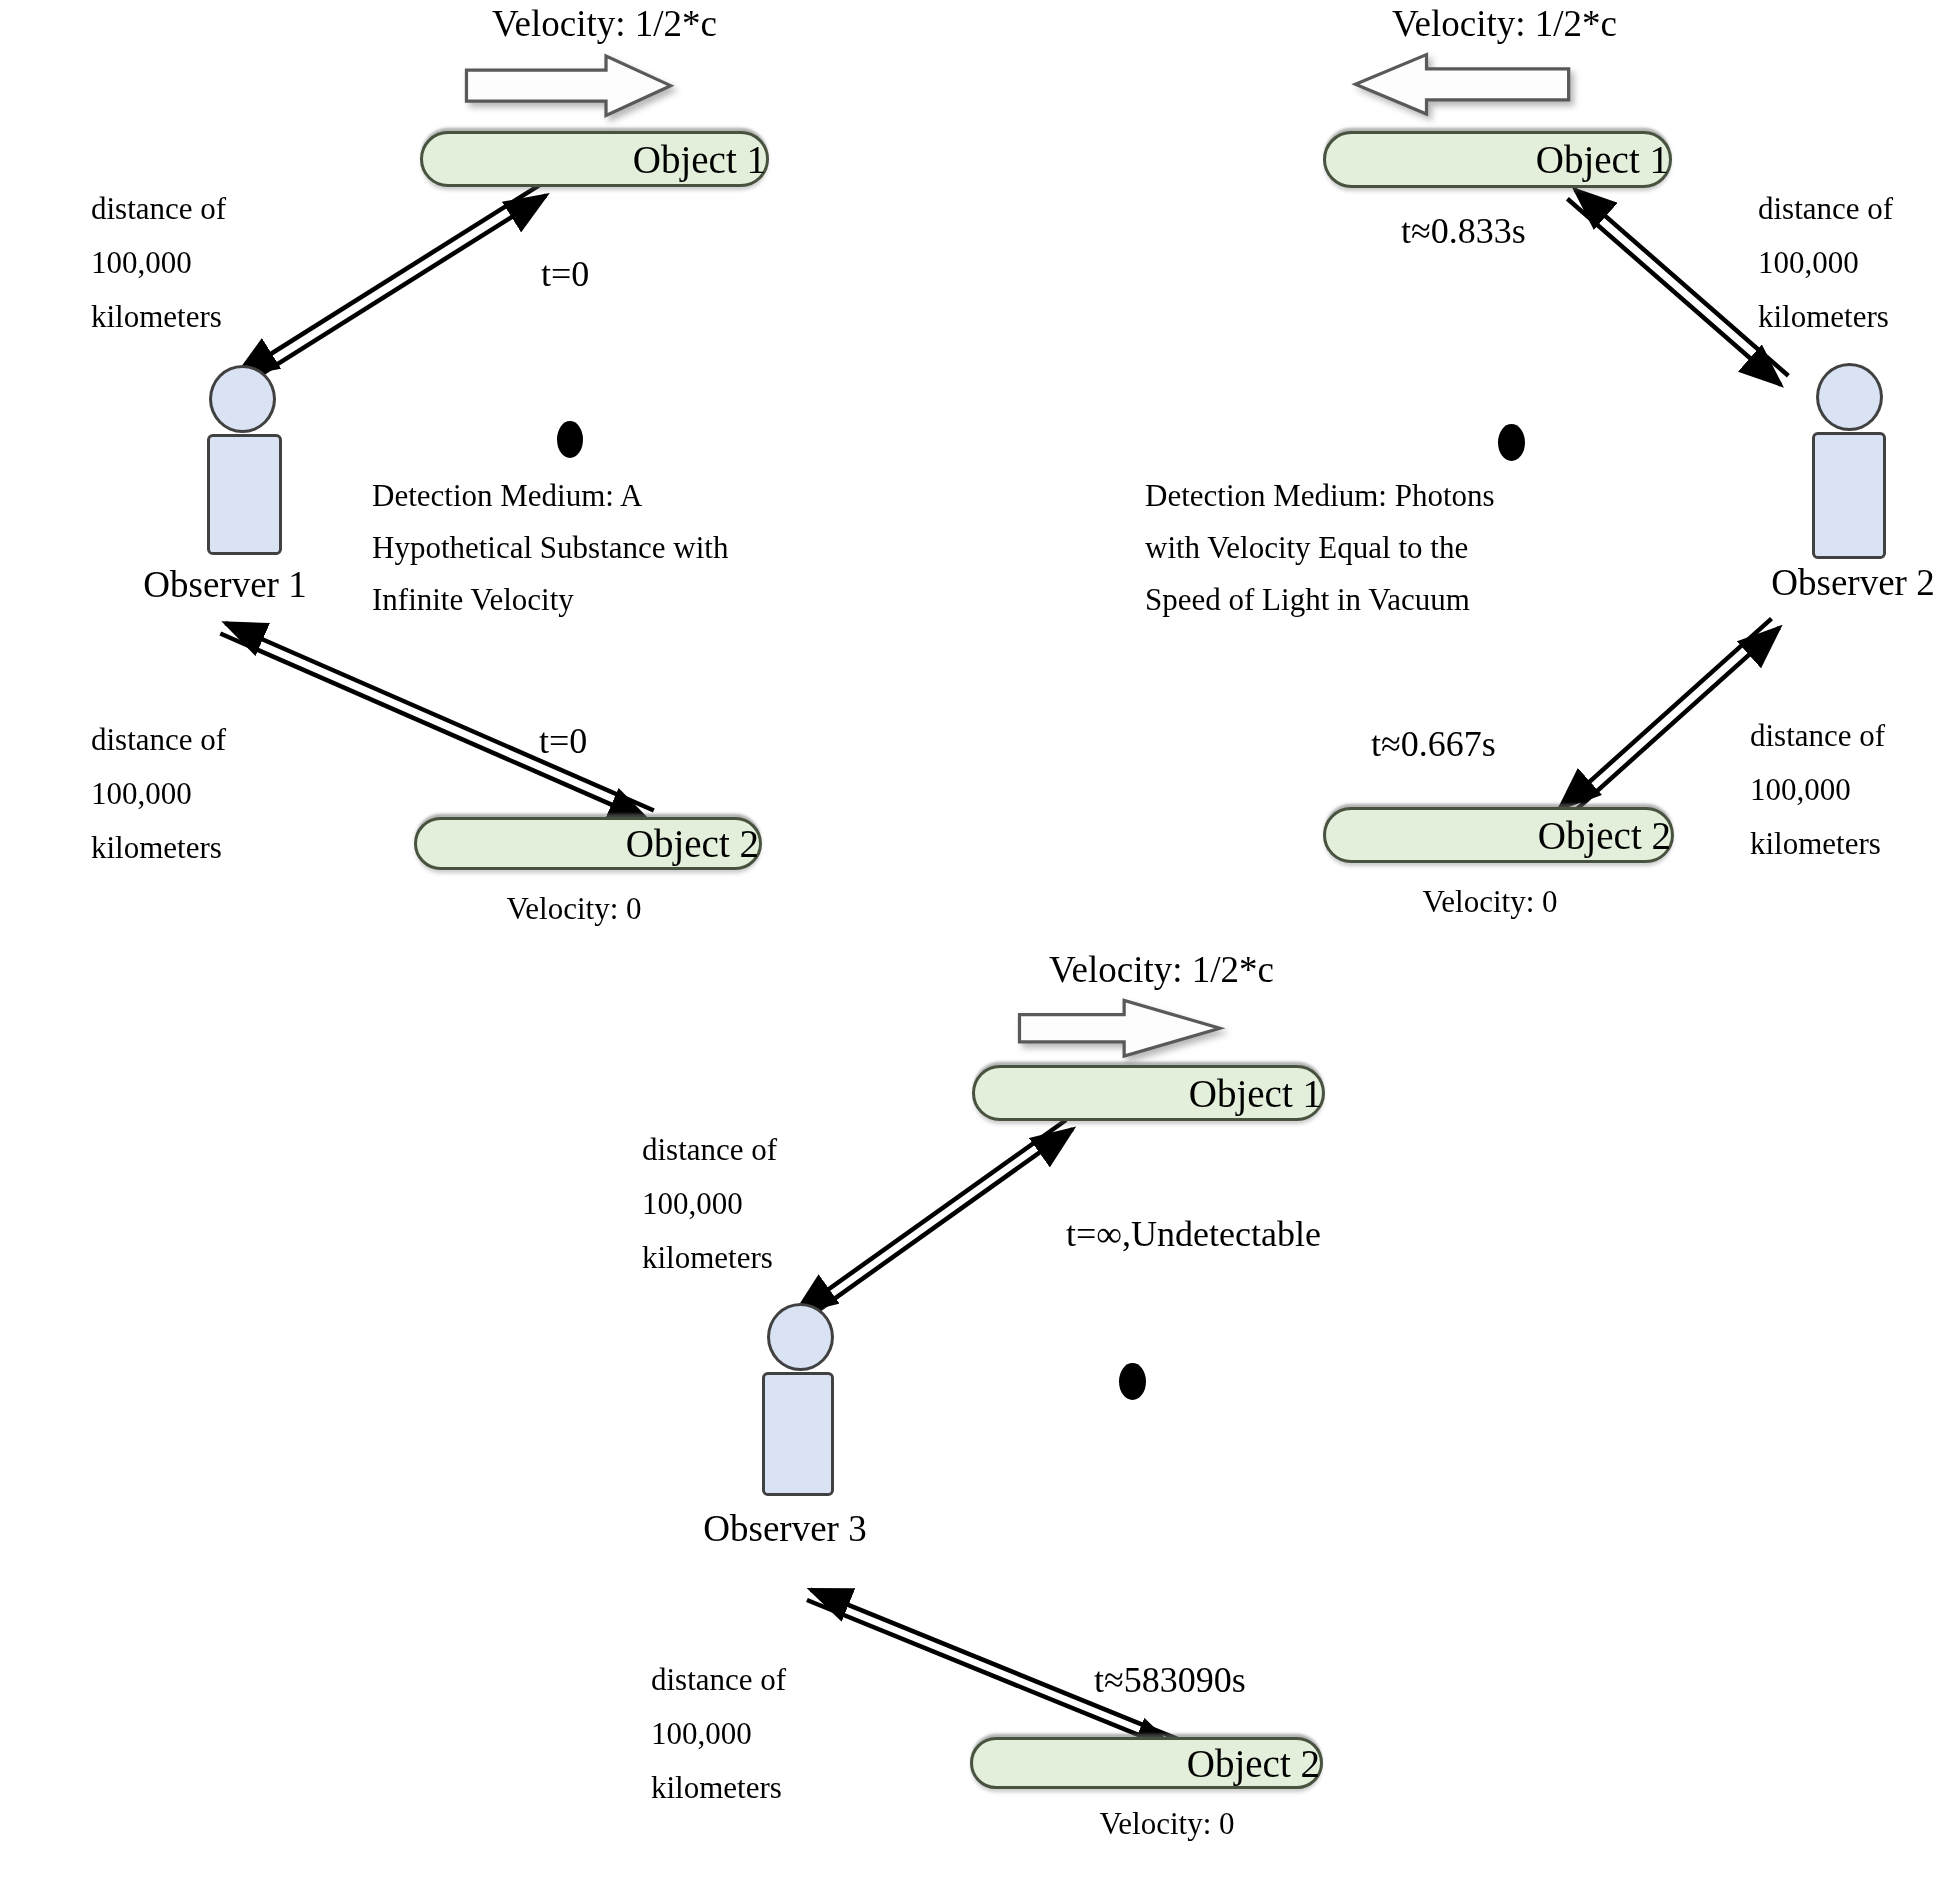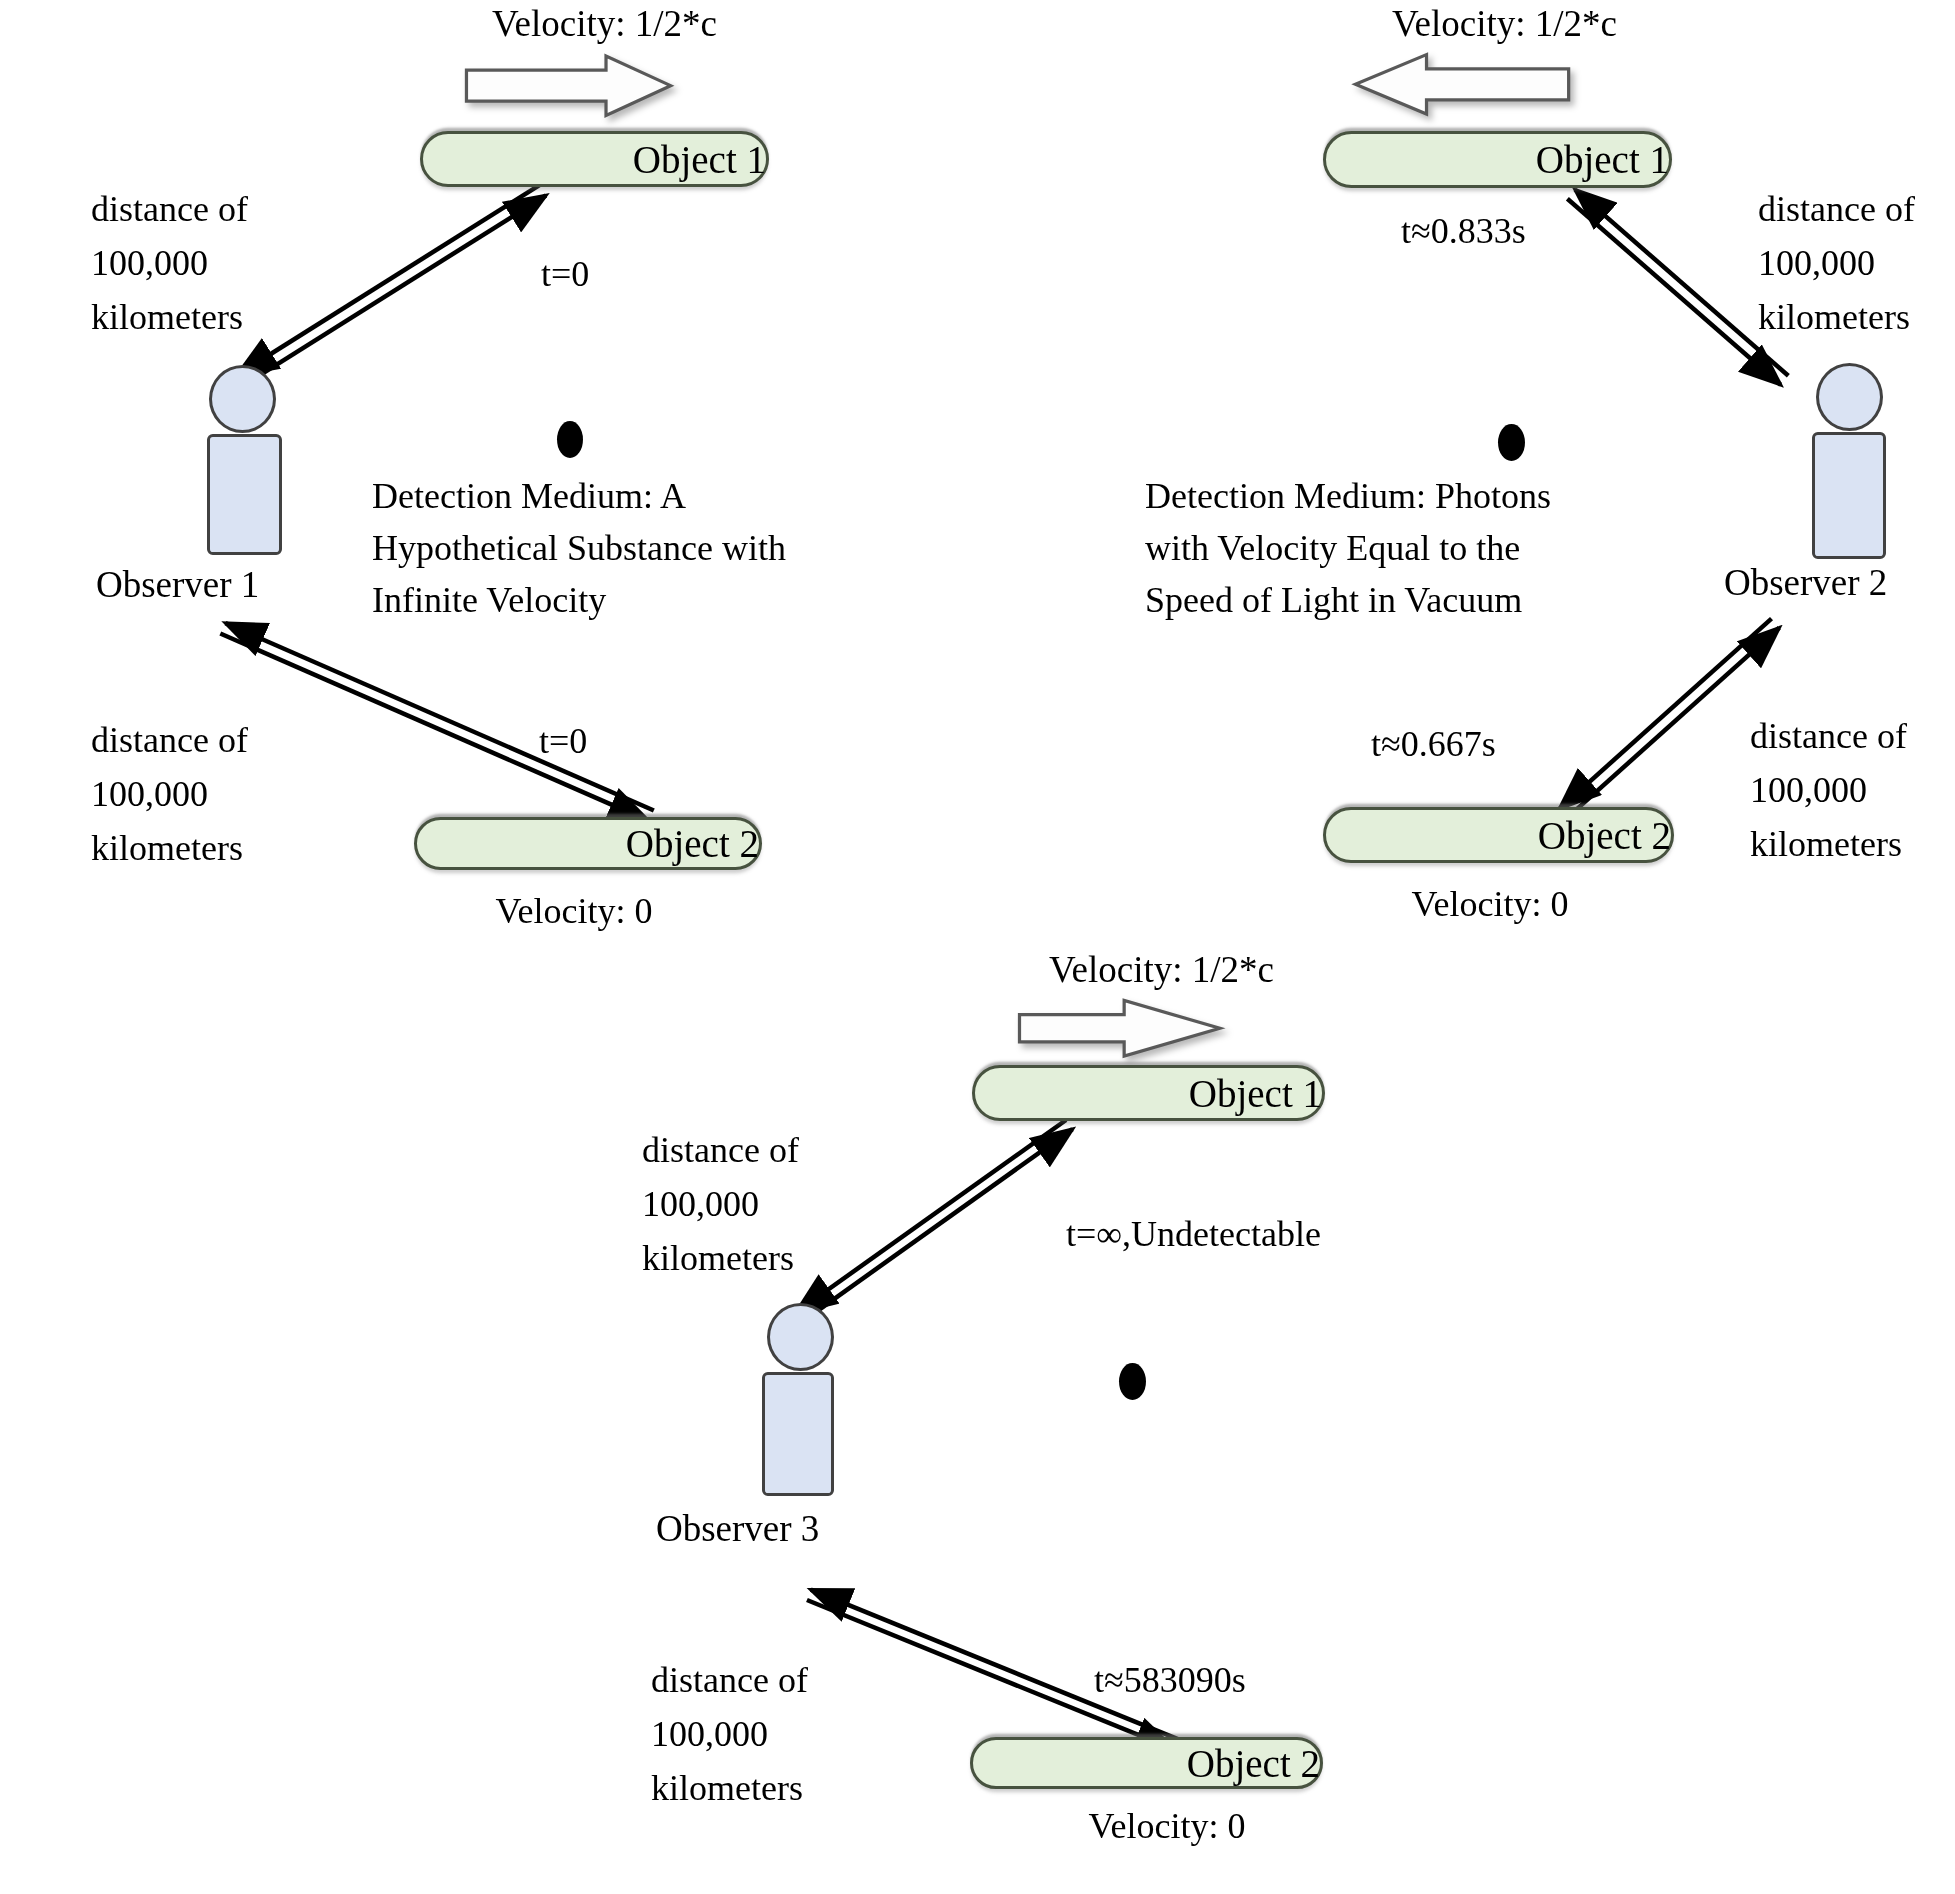--- a/index.html
+++ b/index.html
@@ -4,21 +4,21 @@
 <style>
   html,body{margin:0;padding:0;background:#fff;}
   #canvas{
     position:relative;width:1955px;height:1895px;
     background:var(--background,#fff);overflow:hidden;
     font-family:"Liberation Serif","DejaVu Serif",serif;
     color:var(--text,#000);
   }
   #connector-layer{position:absolute;left:0;top:0;width:1955px;height:1895px;}
   .panel{position:absolute;inset:0;pointer-events:none;margin-left:36px;}
-  .txt{position:absolute;font-size:36px;line-height:1.1;}
+  .txt{position:absolute;font-size:31px;line-height:1.1;}
   .center{text-align:center;}
   .pre{white-space:pre-line;}
   .distance{line-height:54px;width:258px;}
   .detection{line-height:52px;width:582px;}
   .tlabel{font-size:36px;}
   .vlabel{font-size:37px;width:323px;}
   .pill{
     position:absolute;display:flex;align-items:center;justify-content:flex-end;
     background:var(--object-fill,#e3efda);
     border:3.2px solid var(--object-border,#47523f);
@@ -29,21 +29,21 @@
     position:absolute;border-radius:50%;
     background:var(--observer-fill,#dae3f3);
     border:3.2px solid var(--observer-border,#414141);box-sizing:border-box;
   }
   .observer-body{
     position:absolute;border-radius:5.8px;
     background:var(--observer-fill,#dae3f3);
     border:3.2px solid var(--observer-border,#414141);box-sizing:border-box;
   }
   .dot{position:absolute;background:#000;border-radius:50%;}
-  .obslabel{font-size:37px;width:258px;text-align:left;}
+  .obslabel{font-size:37px;width:258px;text-align:center;}
   .connector{stroke:var(--connector,#000);stroke-width:7;}
   .blockArrow{
     fill:var(--block-arrow-fill,#fdfdfd);
     stroke:var(--block-arrow-border,#595959);
     stroke-width:5;
     filter:drop-shadow(6px 7px 5px rgba(0,0,0,.28));
   }
 </style>
 </head>
 <body>

